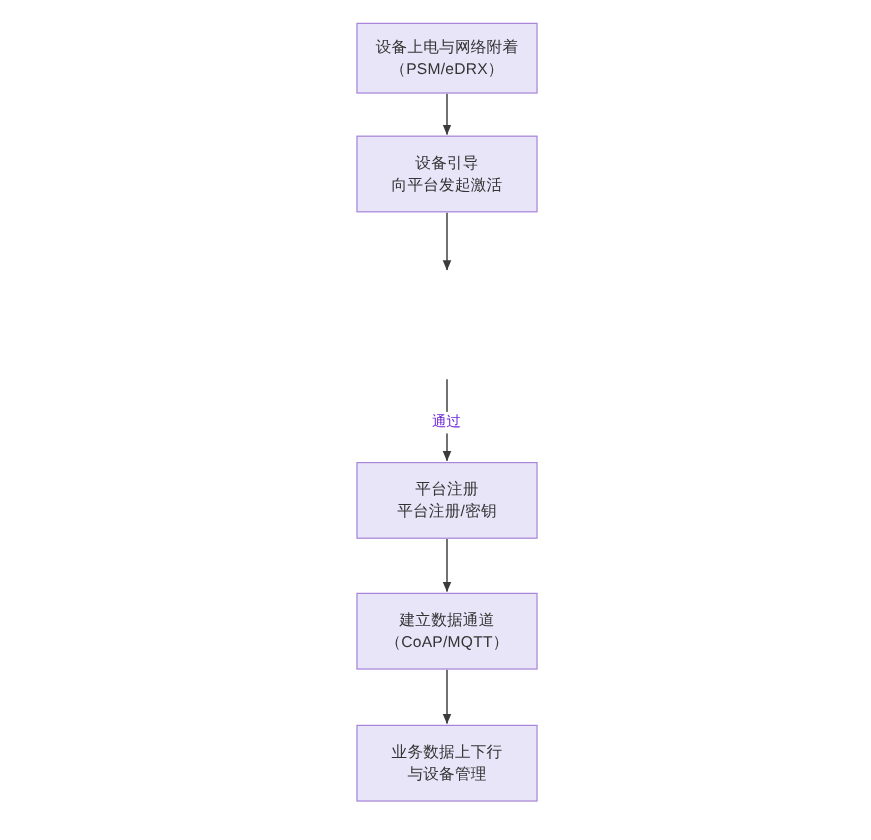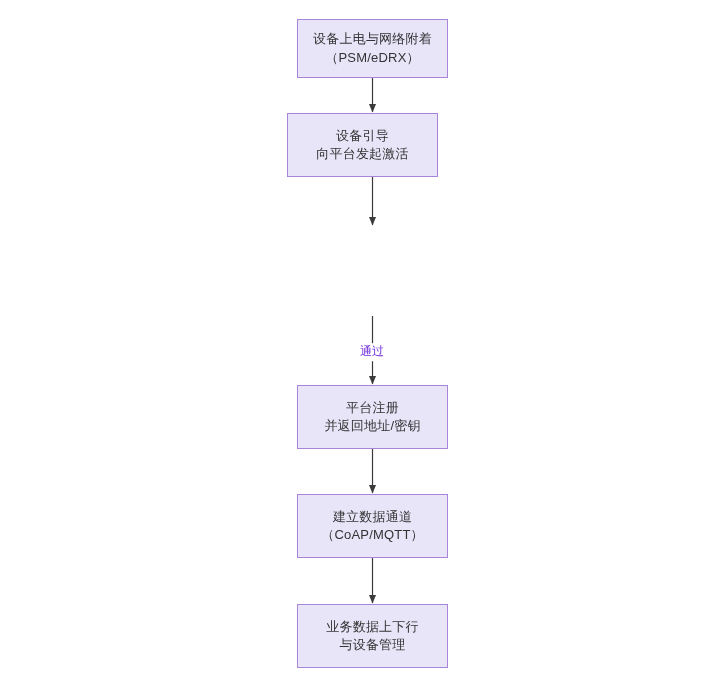--- a/index.html
+++ b/index.html
@@ -106,33 +106,33 @@
     <line x1="372.5" y1="449" x2="372.5" y2="493" stroke="#3b3b3b" stroke-width="1.2" marker-end="url(#arrowhead)"></line>
 
     <line x1="372.5" y1="558" x2="372.5" y2="603" stroke="#3b3b3b" stroke-width="1.2" marker-end="url(#arrowhead)"></line>
   </svg>
 
   <div class="node process" style="left:297px; top:19px; width:151px; height:59px;">
     <span class="node-label">设备上电与网络附着
 （PSM/eDRX）</span>
   </div>
 
-  <div class="node process" style="left:287px; top:113px; width:151px; height:64px;">
+  <div class="node process" style="left:297px; top:113px; width:151px; height:64px;">
     <span class="node-label">设备引导
 向平台发起激活</span>
   </div>
 
 
   <div class="edge-label" style="left:372px; top:352px;">
     <span>通过</span>
   </div>
 
   <div class="node process" style="left:297px; top:385px; width:151px; height:64px;">
     <span class="node-label">平台注册
-并返回地址/密钥</span>
+平台注册/密钥</span>
   </div>
 
   <div class="node process" style="left:297px; top:604px; width:151px; height:64px;">
     <span class="node-label">业务数据上下行
 与设备管理</span>
   </div>
 
   <div class="node process" style="left:297px; top:494px; width:151px; height:64px;">
     <span class="node-label">建立数据通道
 （CoAP/MQTT）</span>

